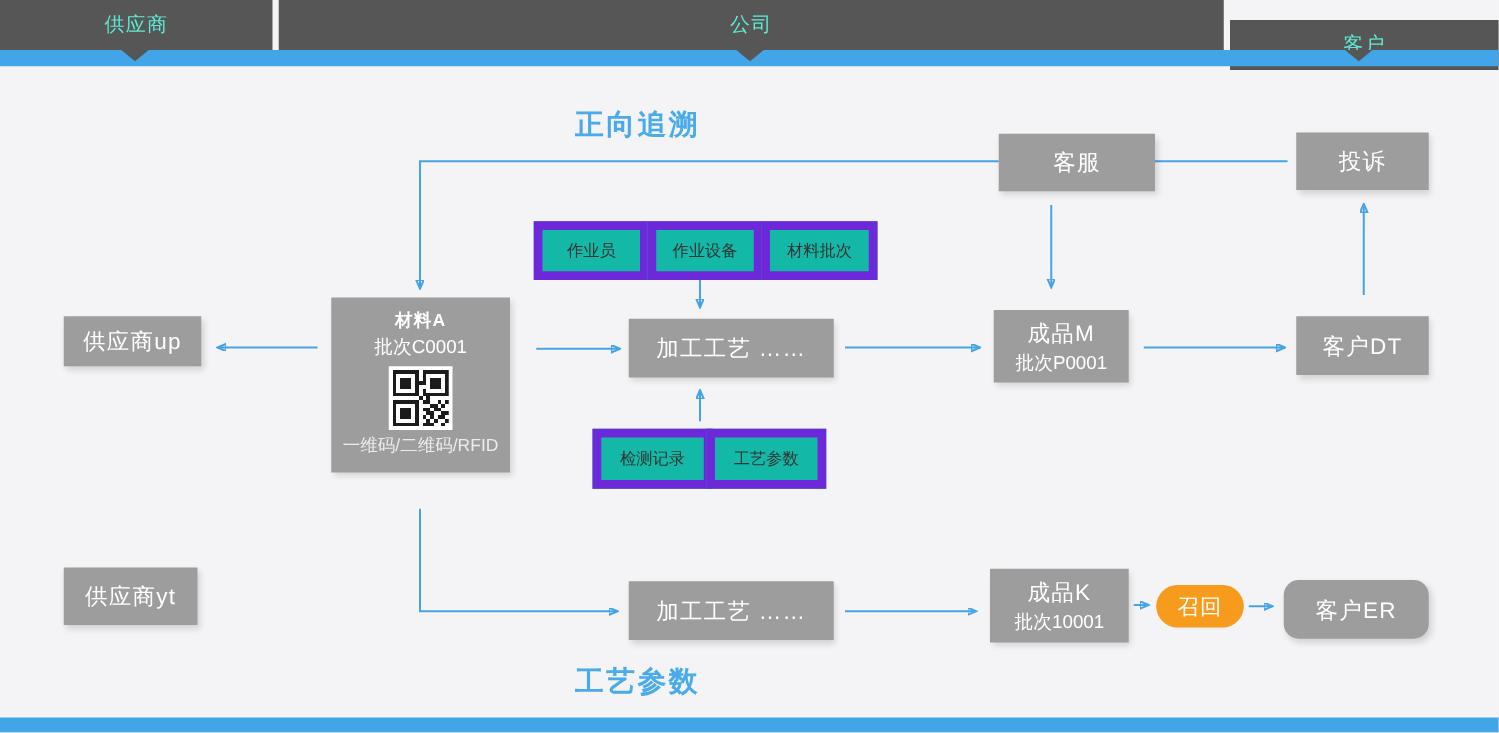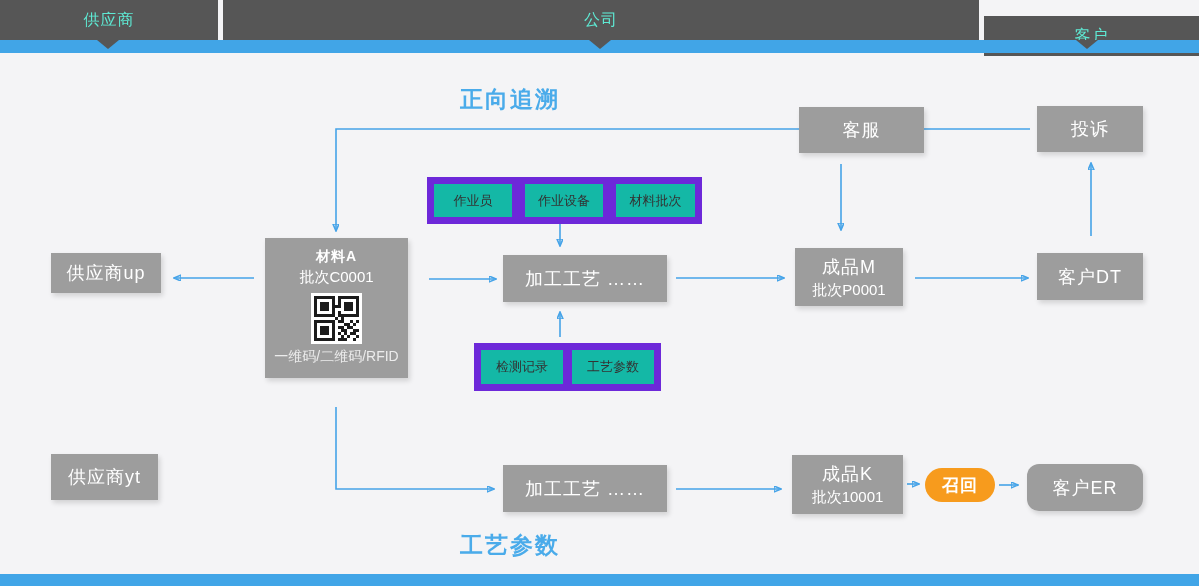--- a/index.html
+++ b/index.html
@@ -24,21 +24,21 @@
   .node{position:absolute;background:#9d9d9d;color:#fff;display:flex;flex-direction:column;
         align-items:center;justify-content:center;font-size:18px;letter-spacing:1px;
         box-shadow:2px 3px 5px rgba(0,0,0,.14);}
   .node .sub{font-size:15px;letter-spacing:0;margin-top:2px;}
 
   
   .tag{position:absolute;background:#14b8a6;border:7px solid #6d28d9;color:#333;
        font-size:13px;display:flex;align-items:center;justify-content:center;}
 
   
-  .pill{position:absolute;background:#f79b1d;color:#fff;font-size:17px;font-weight:bold;
+  .pill{position:absolute;background:#f79b1d;color:#fff;font-size:17px;font-weight:normal;
         border-radius:17px;display:flex;align-items:center;justify-content:center;letter-spacing:1px;}
 
   
   #material-a{justify-content:flex-start;padding-top:10px;box-sizing:border-box;}
   #material-a .title{font-weight:bold;font-size:14px;}
   .qr-wrap{background:#fff;padding:3px;margin-top:6px;line-height:0;}
   .code-types{font-size:14px;color:#ececec;margin-top:4px;letter-spacing:0;}
 
   
   #edges{position:absolute;left:0;top:0;pointer-events:none;}

